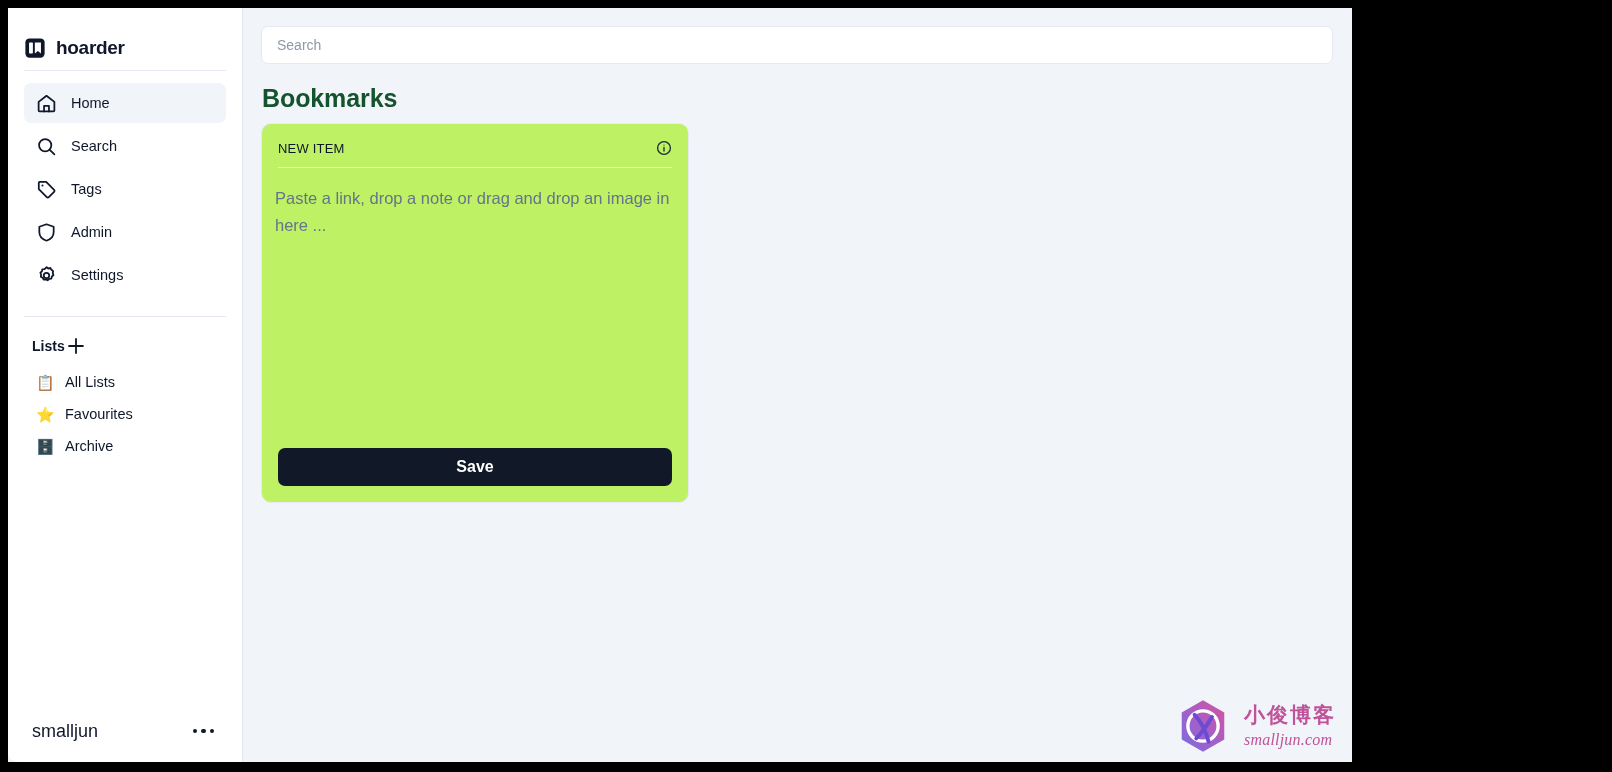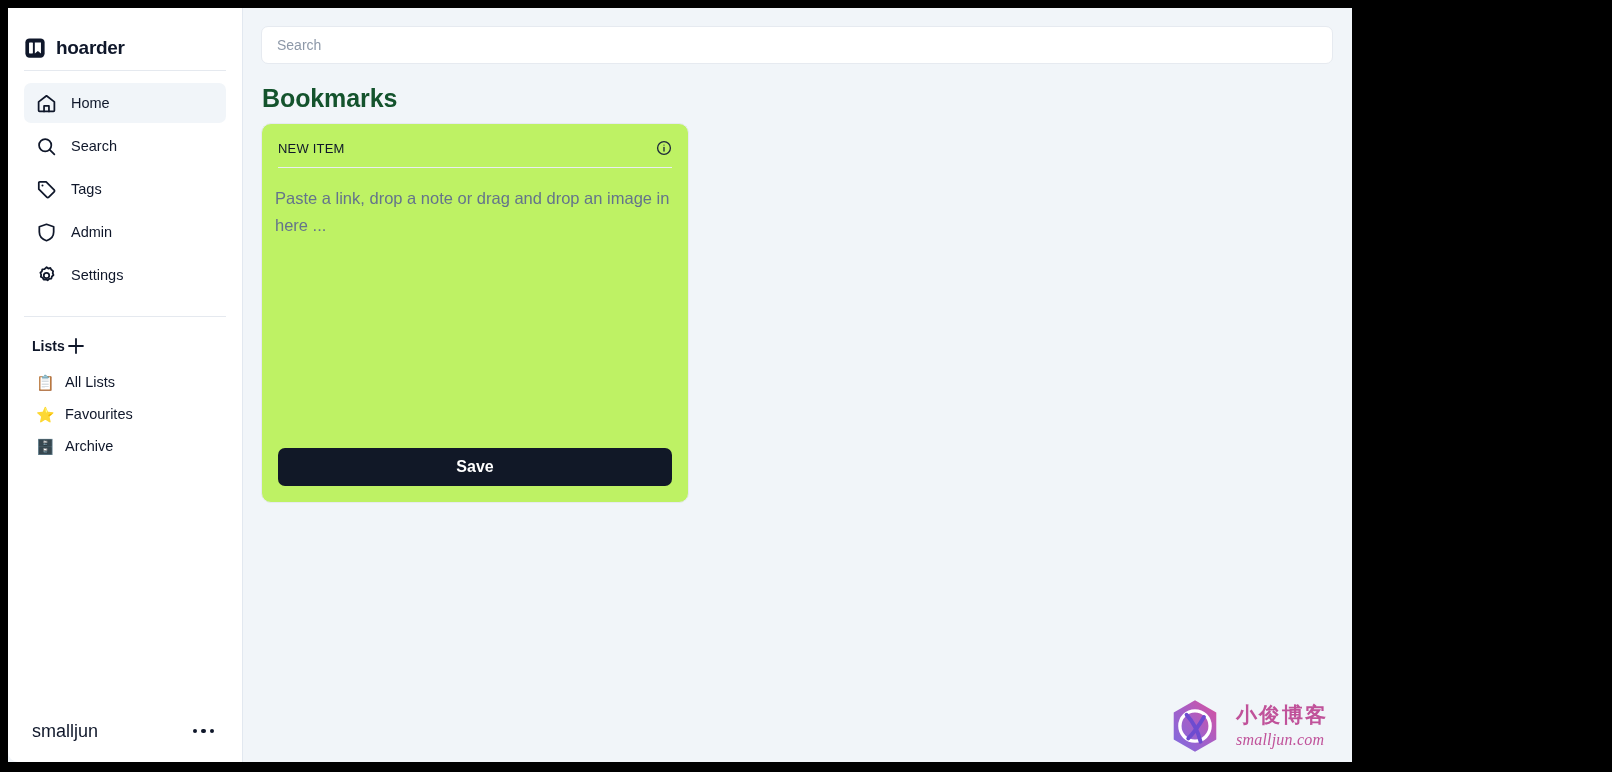--- a/index.html
+++ b/index.html
@@ -232,21 +232,21 @@
     border-radius: 7px;
     font-size: 16px;
     font-weight: bold;
     cursor: pointer;
     font-family: "Liberation Sans", sans-serif;
   }
 
   
   #watermark {
     position: absolute;
-    right: 24px;
+    right: 16px;
     bottom: 8px;
     display: flex;
     align-items: center;
     gap: 13px;
     pointer-events: none;
   }
   .wm-logo { width: 56px; height: 56px; display: block; }
   .wm-text { display: flex; flex-direction: column; line-height: 1; }
   .wm-cn {
     font-size: 21px;

